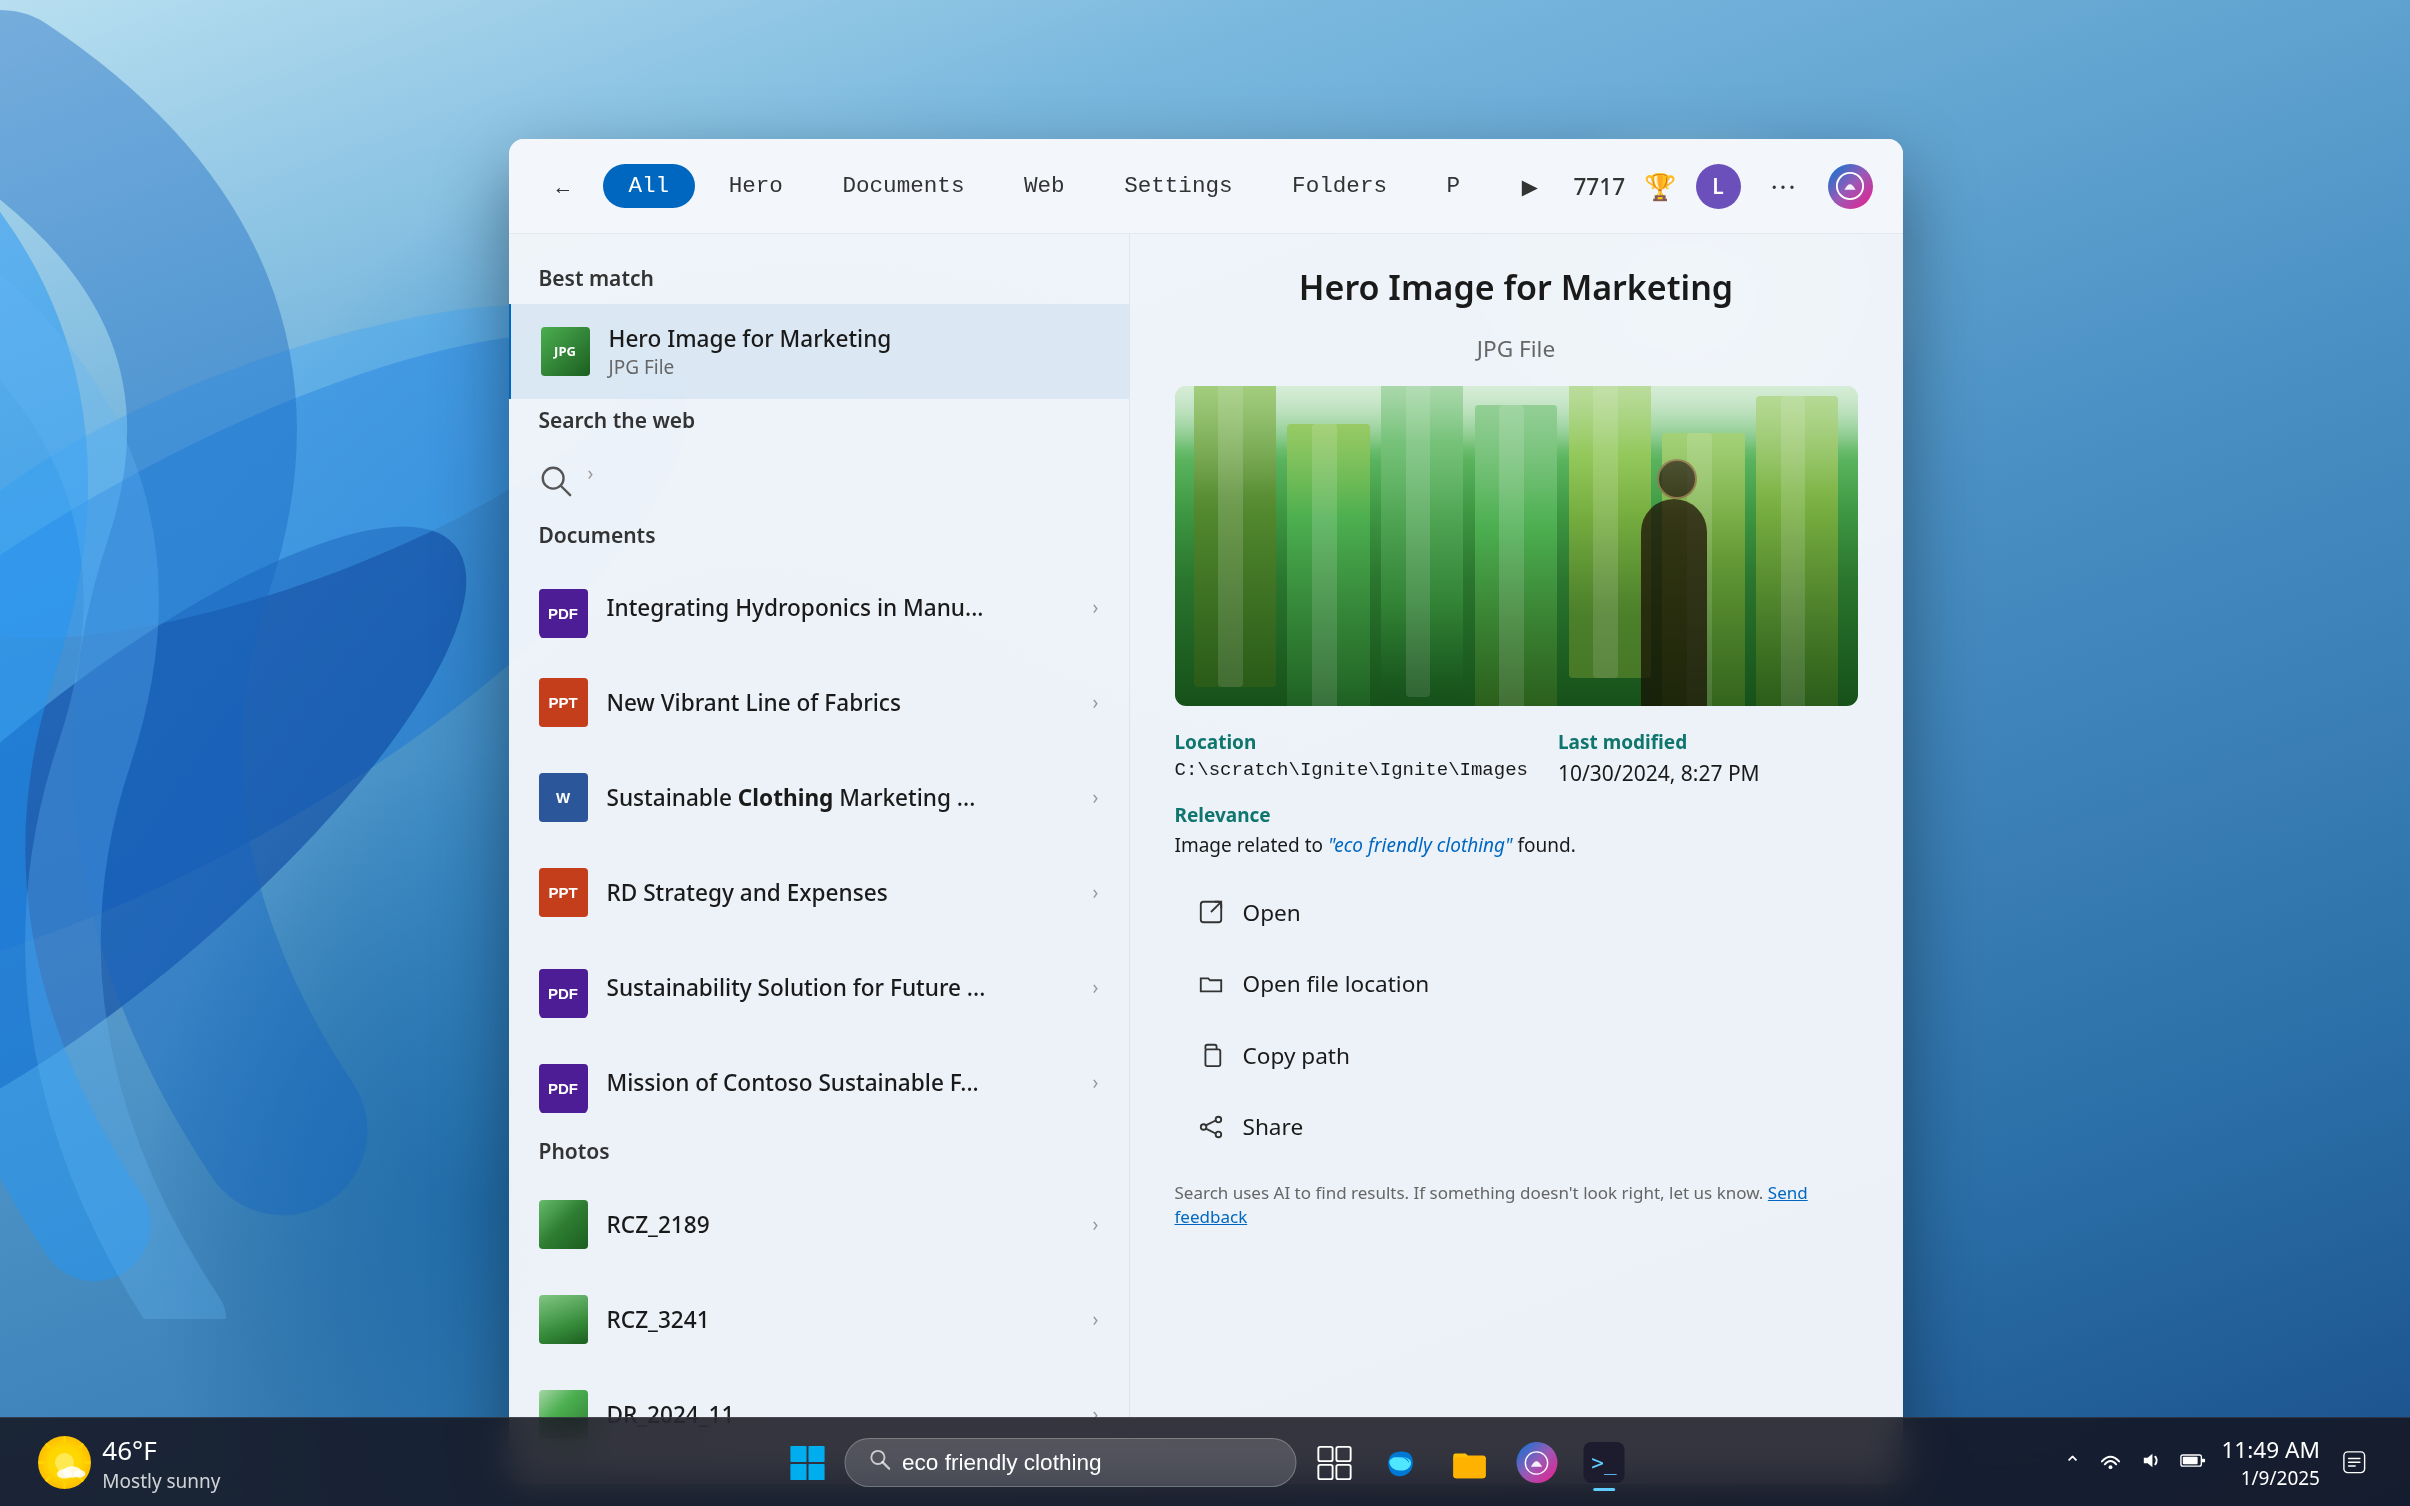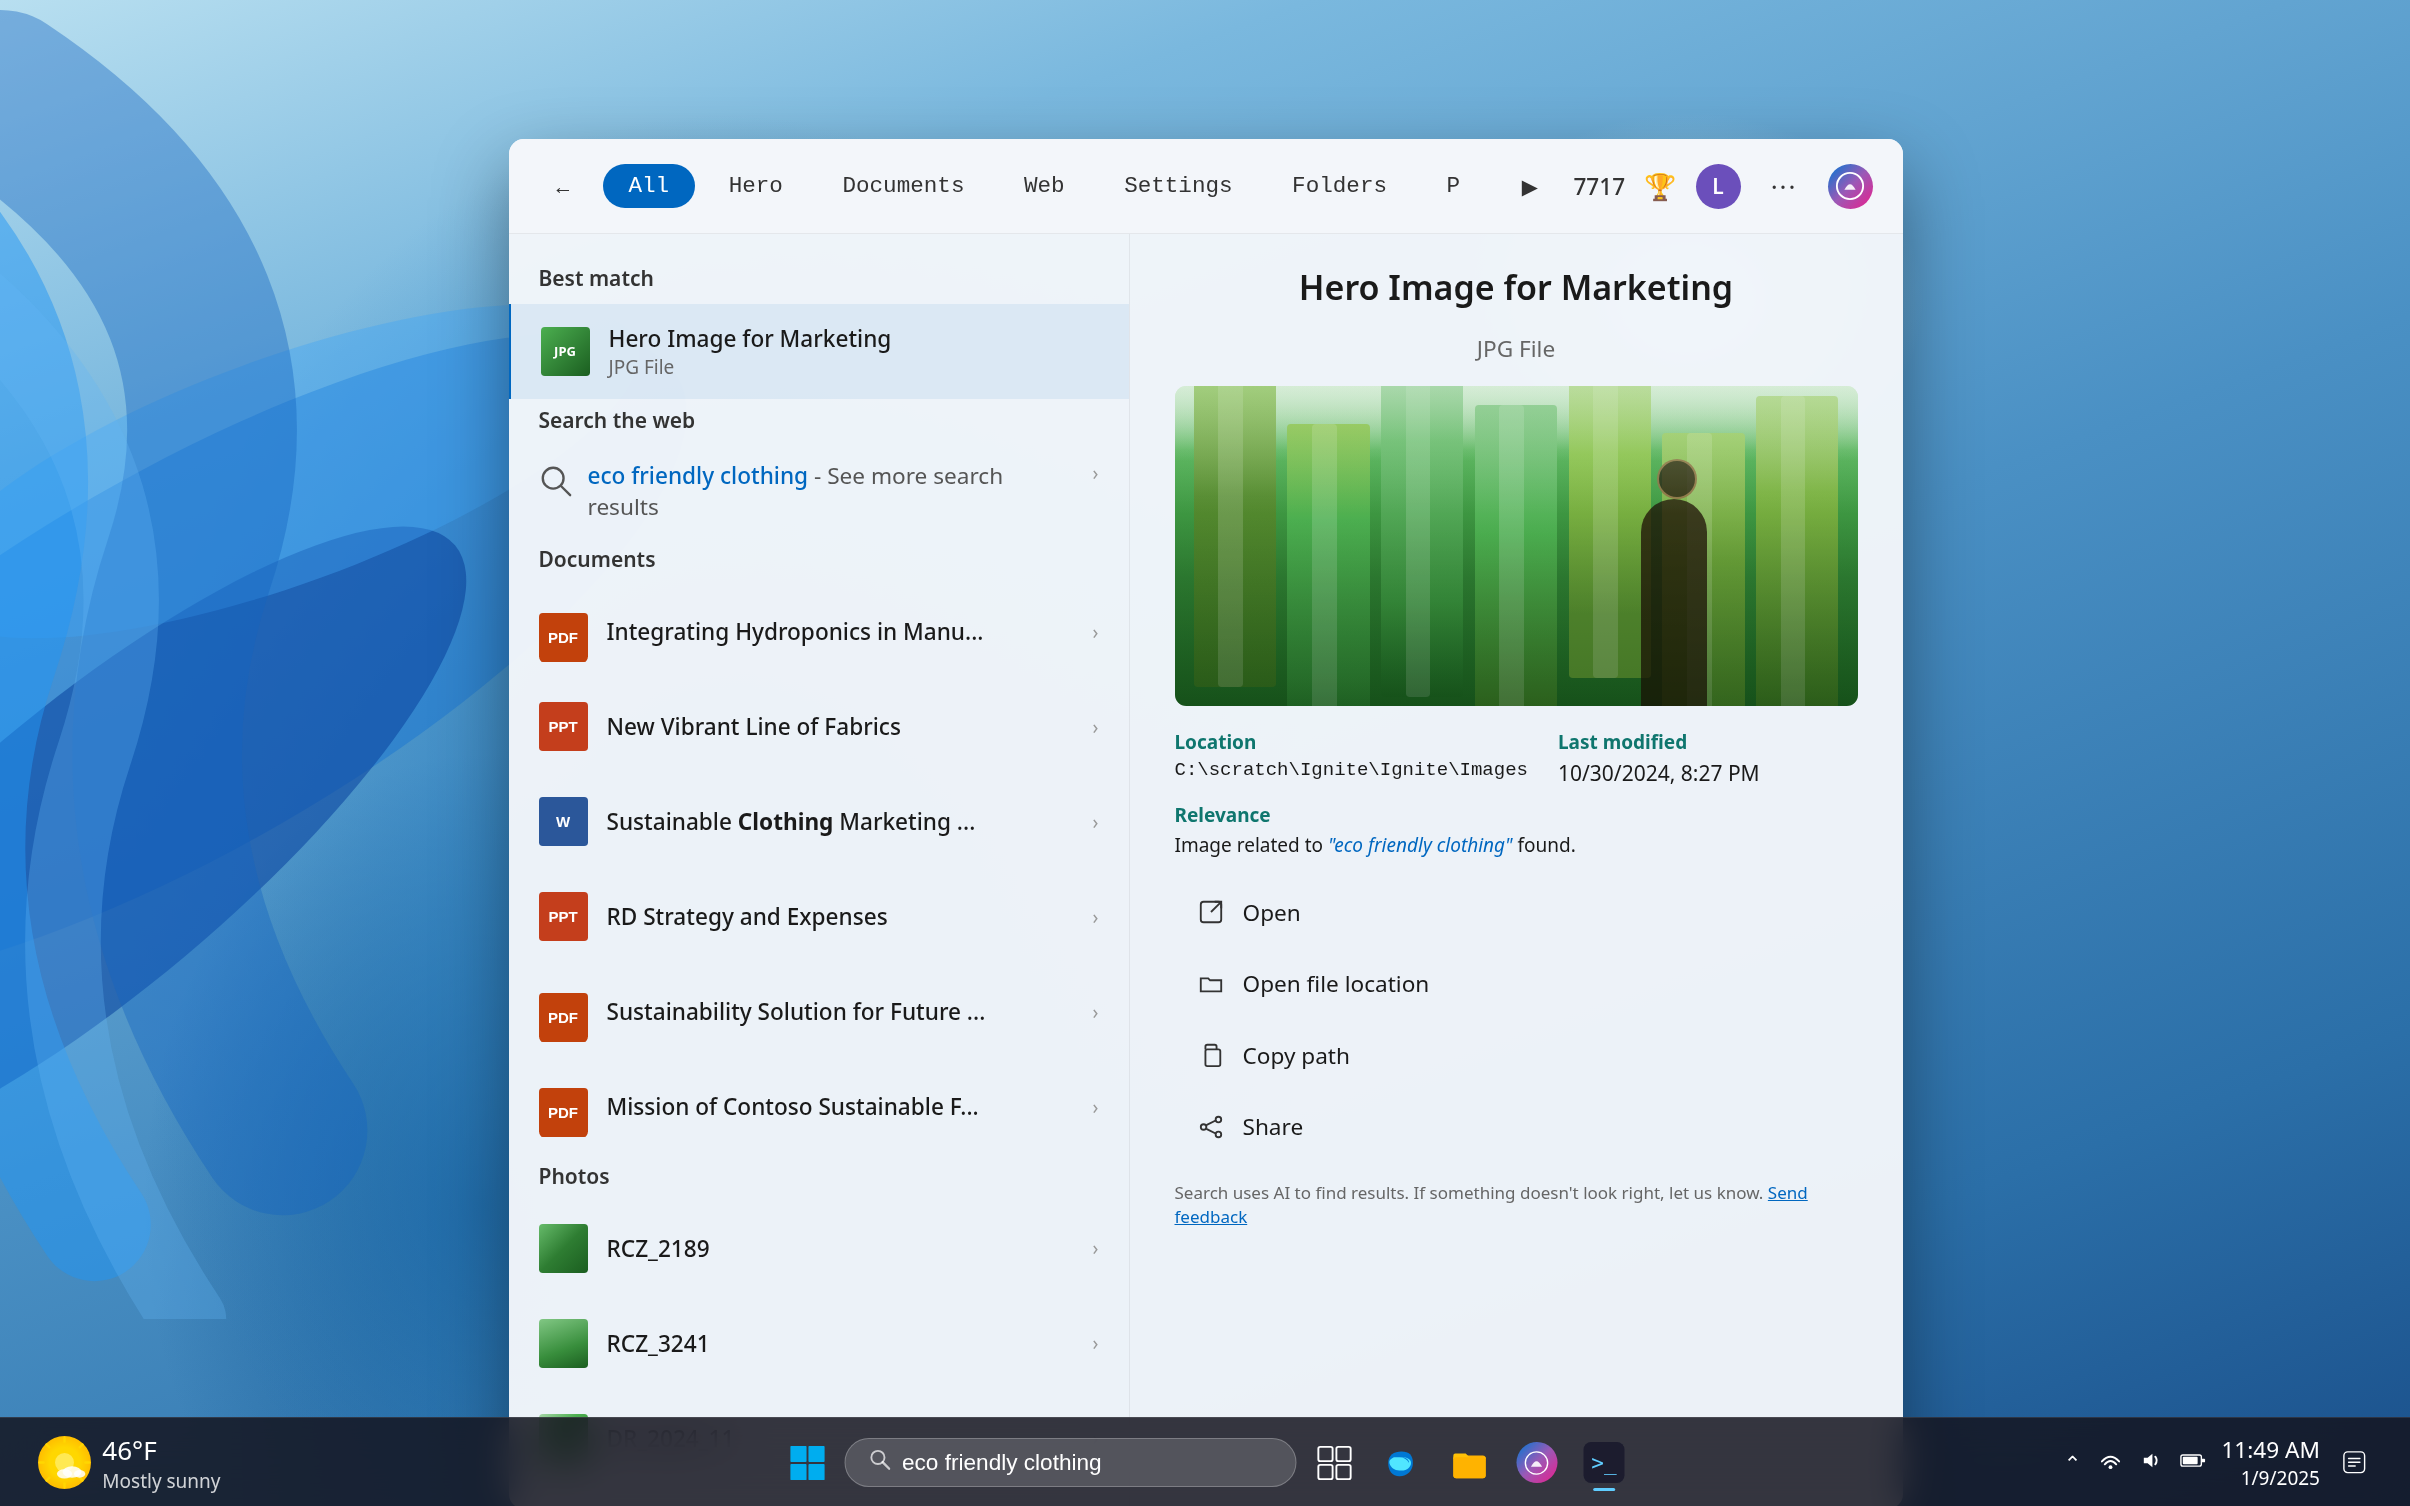--- a/index.html
+++ b/index.html
@@ -377,21 +377,21 @@
       color: #0067C0;
       font-weight: 500;
     }
 
     .web-title .more-text {
       color: #555;
     }
 
     
     .icon-pdf {
-      background: #c2410c;
+      background: #4c1d95;
       border-radius: 3.8px;
       margin-top: 12px;
     }
 
     .icon-ppt {
       background: #C43E1C;
       border-radius: 3.8px;
     }
 
     .icon-word {
@@ -706,26 +706,20 @@
       </div>
 
       <div class="section-header">Search the web</div>
 
       <div class="search-result-web">
         <div class="search-icon-web">
           <svg width="34" height="34" viewBox="0 0 36 36">
             <circle cx="15" cy="15" r="11" fill="none" stroke="#555" stroke-width="2.5"></circle>
             <line x1="23" y1="23" x2="33" y2="33" stroke="#555" stroke-width="2.5" stroke-linecap="round"></line>
           </svg>
-        </div>
-        <div class="web-result-text">
-          <div class="web-title">
-            <span class="link-text">eco friendly clothing</span>
-            <span class="more-text"> - See more search results</span>
-          </div>
         </div>
         <div class="result-arrow">›</div>
       </div>
 
       <div class="section-header">Documents</div>
 
       <div class="result-item">
         <div class="result-icon">
           <div class="icon-pdf" style="width:49px;height:49px;display:flex;align-items:center;justify-content:center;">
             <span class="icon-label">PDF</span>

